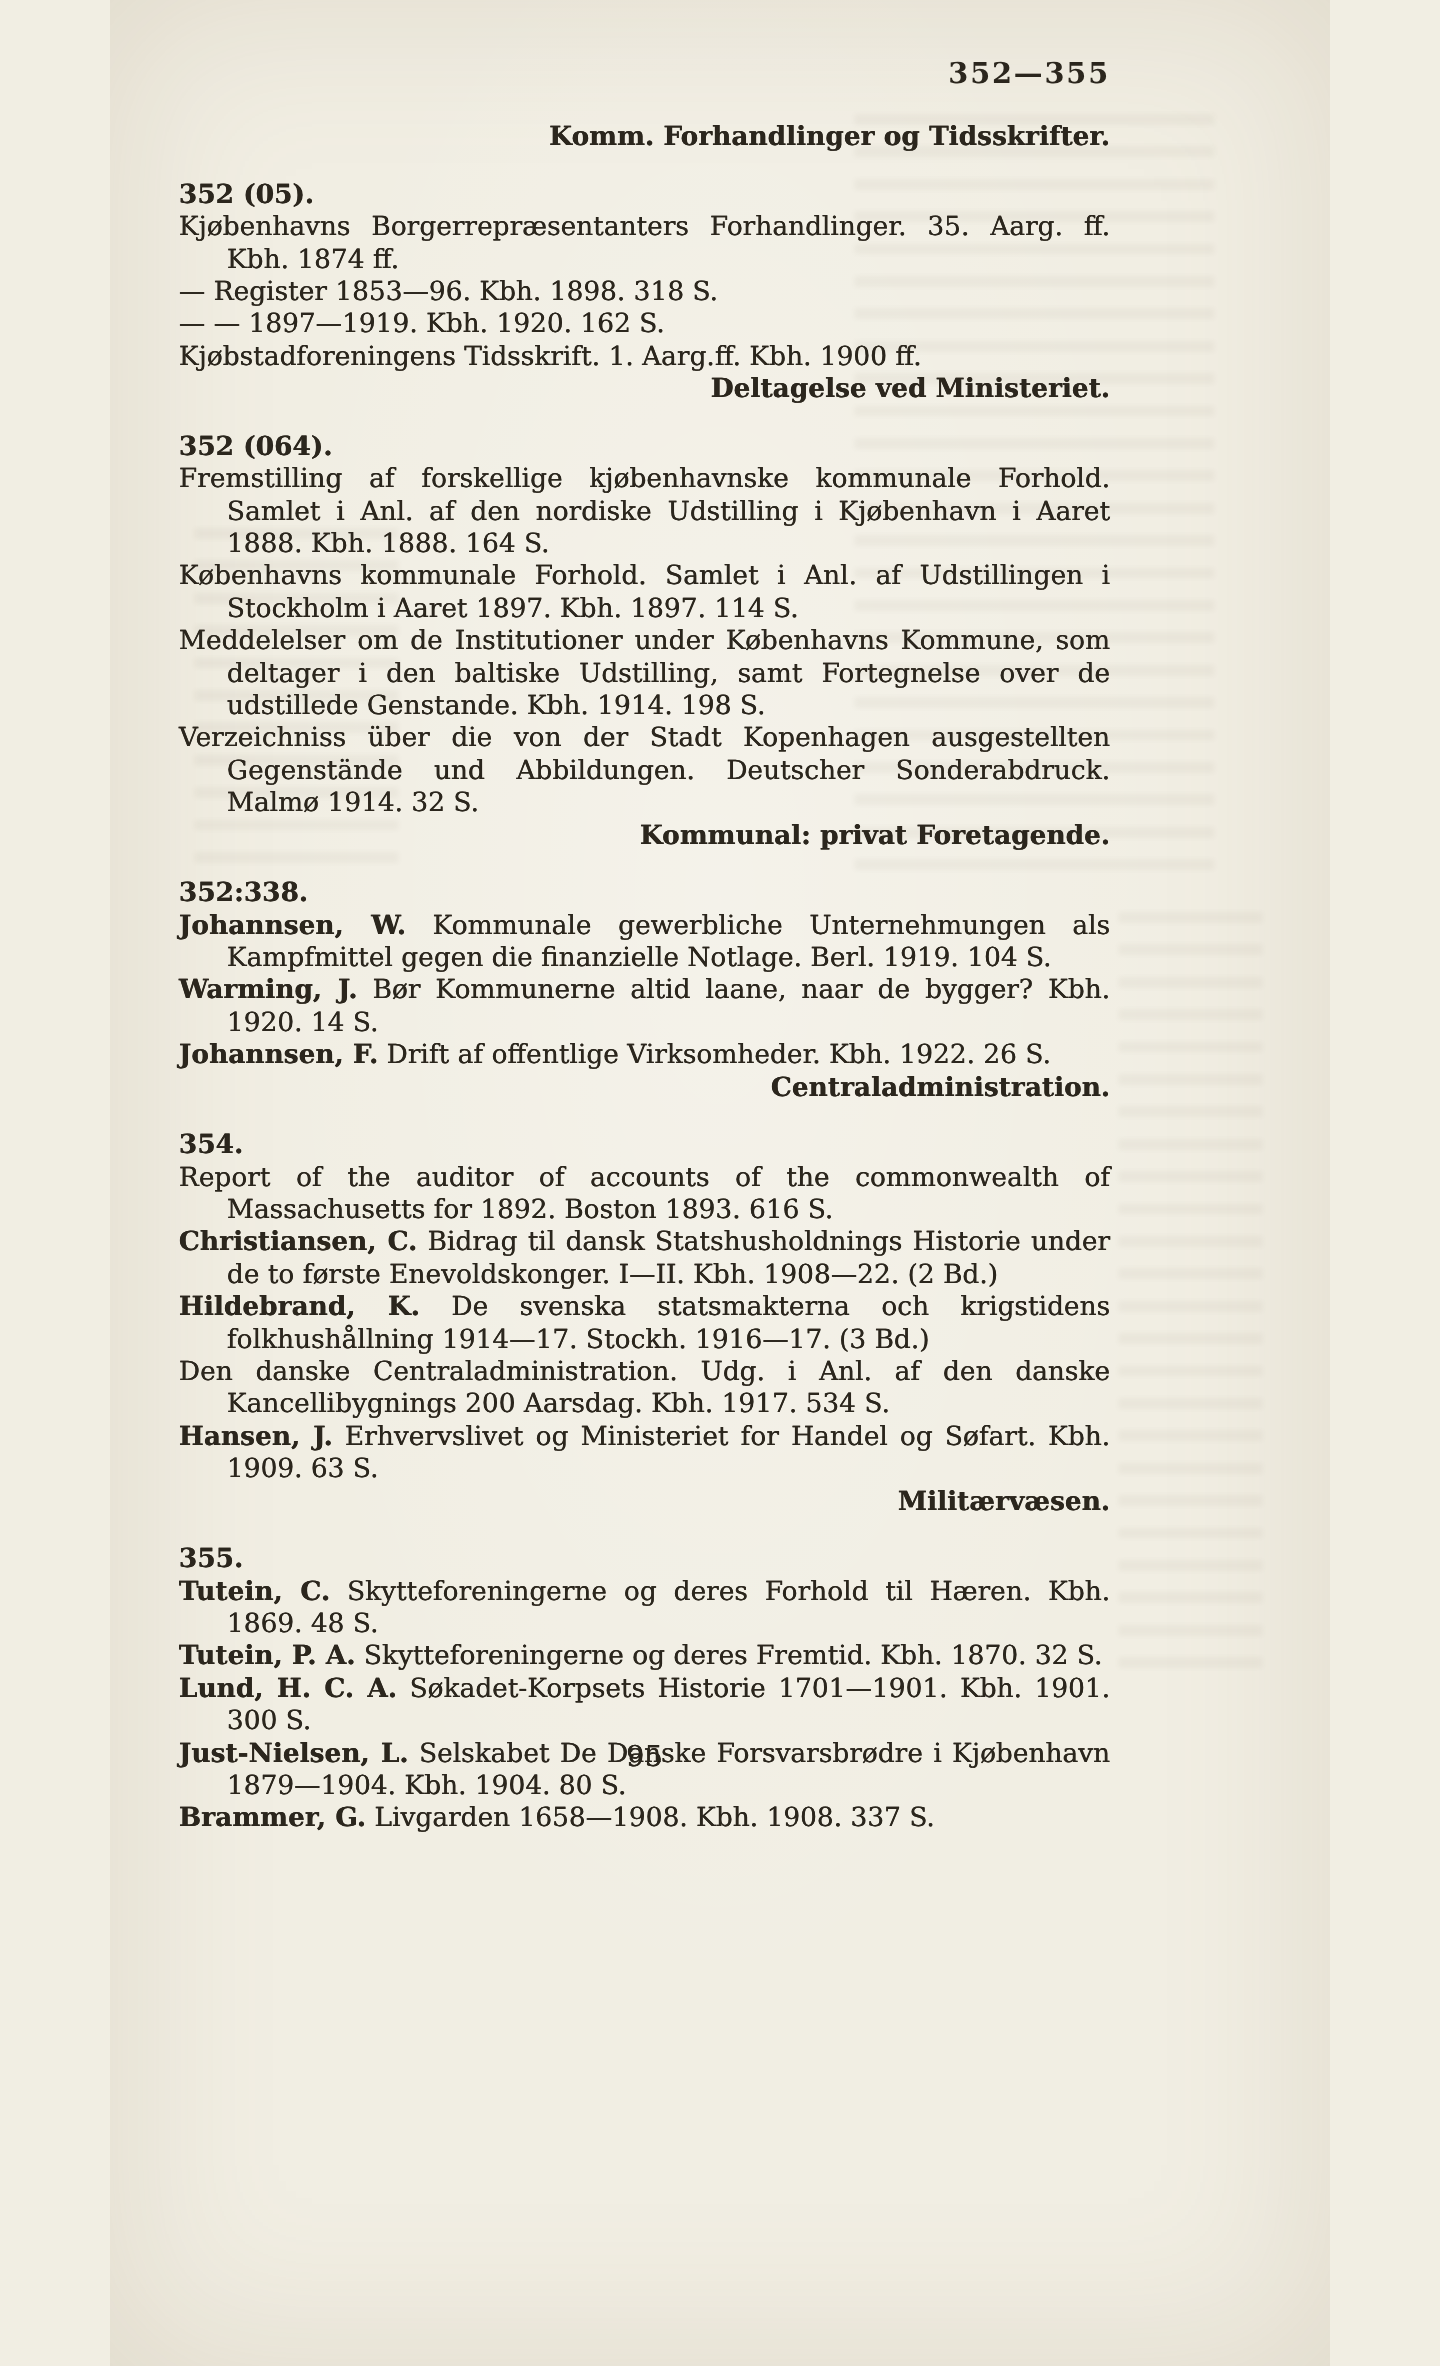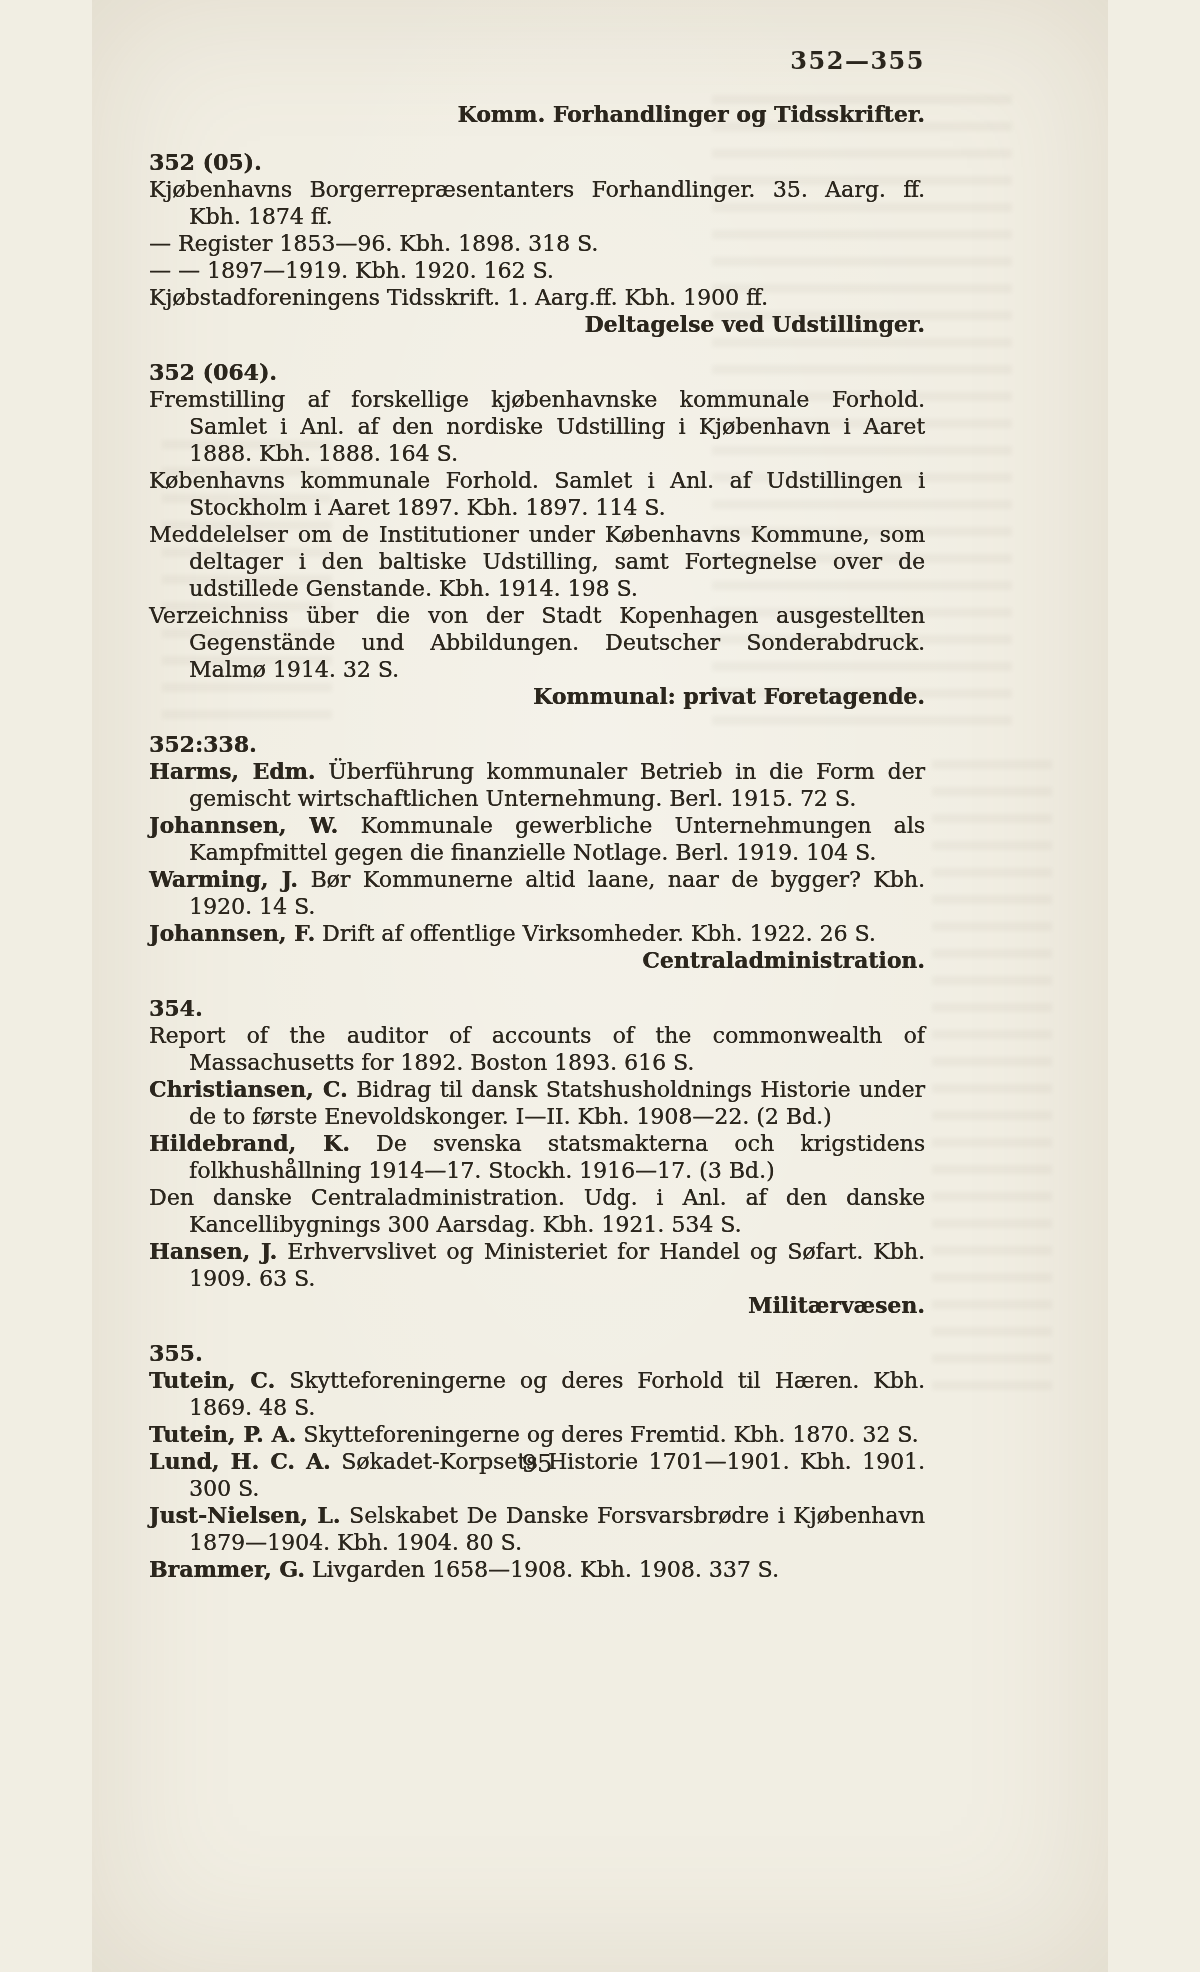--- a/index.html
+++ b/index.html
@@ -107,44 +107,40 @@
     </p>
     <p class="entry">
       <span class="txt">— — 1897—1919. Kbh. 1920. 162 S.</span>
     </p>
     <p class="entry">
       <span class="txt">Kjøbstadforeningens Tidsskrift. 1. Aarg.ff. Kbh. 1900 ff.</span>
     </p>
 
     <div class="sec-head">
       <span class="num">352 (064).</span>
-      <span class="title">Deltagelse ved Udstillinger.</span>
+      <span class="title">Deltagelse ved Ministeriet.</span>
     </div>
     <p class="entry">
       <span class="txt">Fremstilling af forskellige kjøbenhavnske kommunale Forhold. Samlet i Anl. af den nordiske Udstilling i Kjøbenhavn i Aaret 1888. Kbh. 1888. 164 S.</span>
     </p>
     <p class="entry">
       <span class="txt">Københavns kommunale Forhold. Samlet i Anl. af Udstillingen i Stockholm i Aaret 1897. Kbh. 1897. 114 S.</span>
     </p>
     <p class="entry">
       <span class="txt">Meddelelser om de Institutioner under Københavns Kommune, som deltager i den baltiske Udstilling, samt Fortegnelse over de udstillede Genstande. Kbh. 1914. 198 S.</span>
     </p>
     <p class="entry">
       <span class="txt">Verzeichniss über die von der Stadt Kopenhagen ausgestellten Gegenstände und Abbildungen. Deutscher Sonderabdruck. Malmø 1914. 32 S.</span>
     </p>
 
     <div class="sec-head">
       <span class="num">352:338.</span>
       <span class="title">Kommunal: privat Foretagende.</span>
     </div>
     <p class="entry">
-      <b class="lead">Harms, Edm.</b>
-      <span class="txt">Überführung kommunaler Betrieb in die Form der gemischt wirtschaftlichen Unternehmung. Berl. 1915. 72 S.</span>
-    </p>
-    <p class="entry">
       <b class="lead">Johannsen, W.</b>
       <span class="txt">Kommunale gewerbliche Unternehmungen als Kampfmittel gegen die finanzielle Notlage. Berl. 1919. 104 S.</span>
     </p>
     <p class="entry">
       <b class="lead">Warming, J.</b>
       <span class="txt">Bør Kommunerne altid laane, naar de bygger? Kbh. 1920. 14 S.</span>
     </p>
     <p class="entry">
       <b class="lead">Johannsen, F.</b>
       <span class="txt">Drift af offentlige Virksomheder. Kbh. 1922. 26 S.</span>
@@ -159,21 +155,21 @@
     </p>
     <p class="entry">
       <b class="lead">Christiansen, C.</b>
       <span class="txt">Bidrag til dansk Statshusholdnings Historie under de to første Enevoldskonger. I—II. Kbh. 1908—22. (2 Bd.)</span>
     </p>
     <p class="entry">
       <b class="lead">Hildebrand, K.</b>
       <span class="txt">De svenska statsmakterna och krigstidens folkhushållning 1914—17. Stockh. 1916—17. (3 Bd.)</span>
     </p>
     <p class="entry">
-      <span class="txt">Den danske Centraladministration. Udg. i Anl. af den danske Kancellibygnings 300 Aarsdag. Kbh. 1921. 534 S.</span>
+      <span class="txt">Den danske Centraladministration. Udg. i Anl. af den danske Kancellibygnings 200 Aarsdag. Kbh. 1917. 534 S.</span>
     </p>
     <p class="entry">
       <b class="lead">Hansen, J.</b>
       <span class="txt">Erhvervslivet og Ministeriet for Handel og Søfart. Kbh. 1909. 63 S.</span>
     </p>
 
     <div class="sec-head">
       <span class="num">355.</span>
       <span class="title">Militærvæsen.</span>
     </div>

